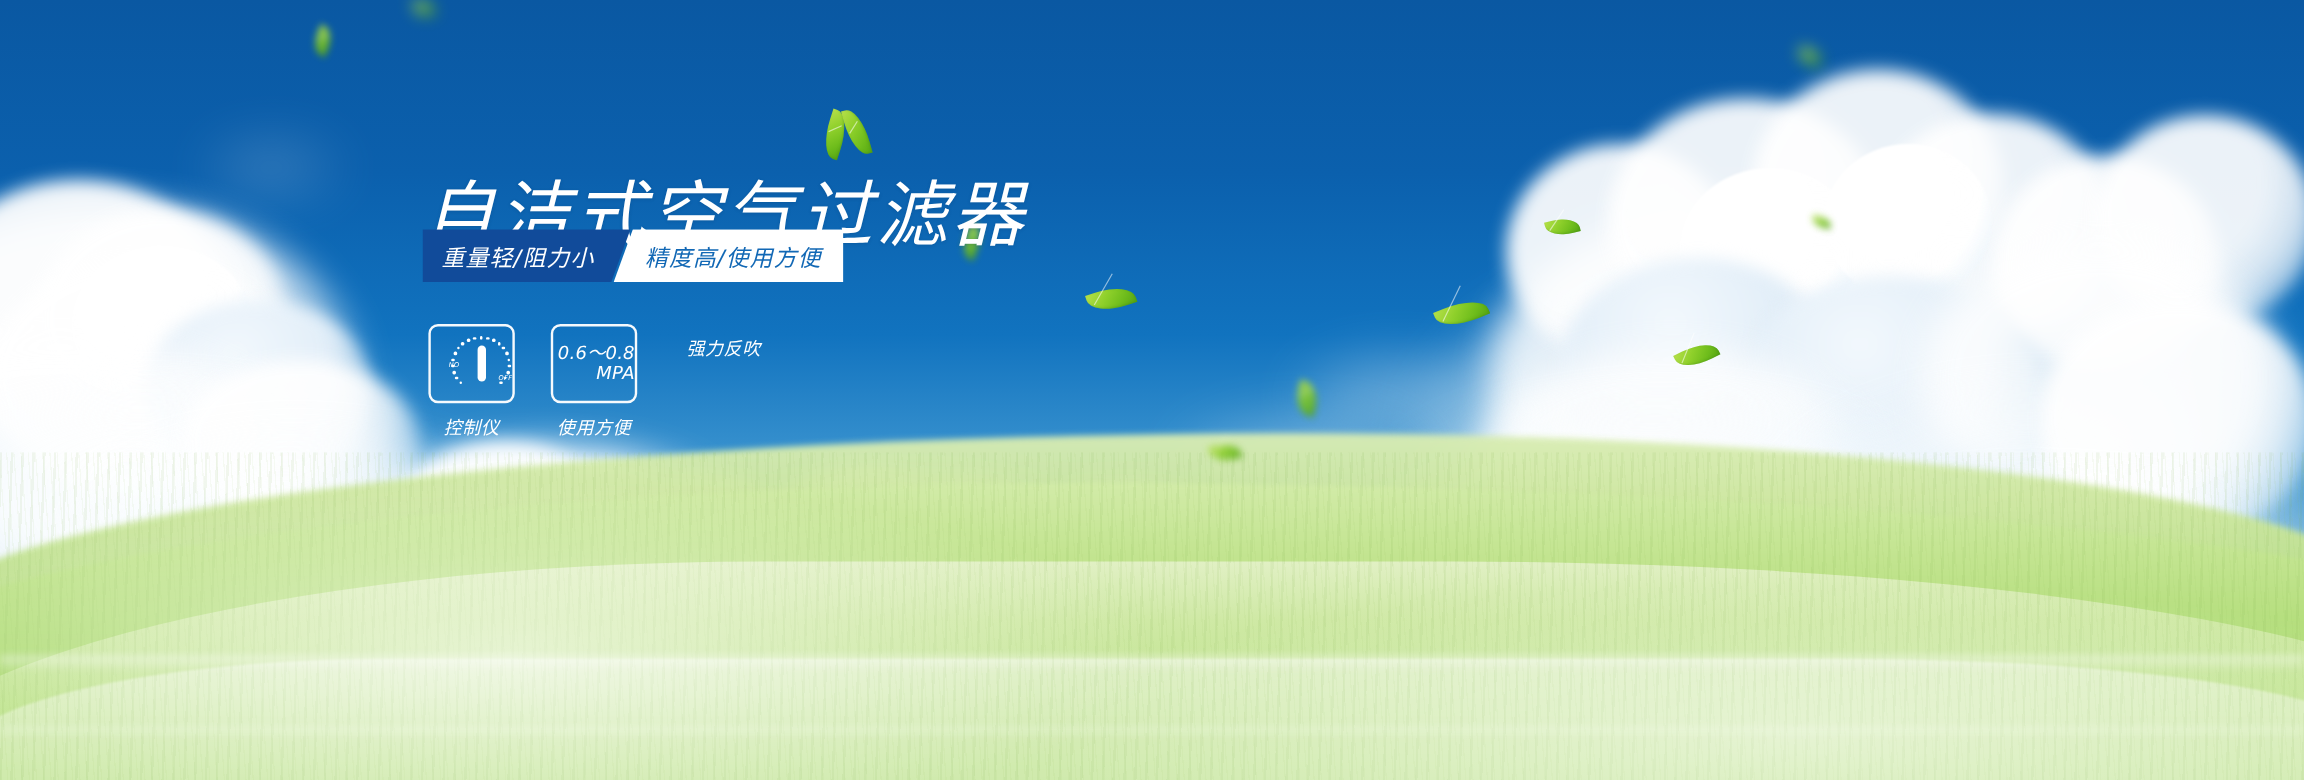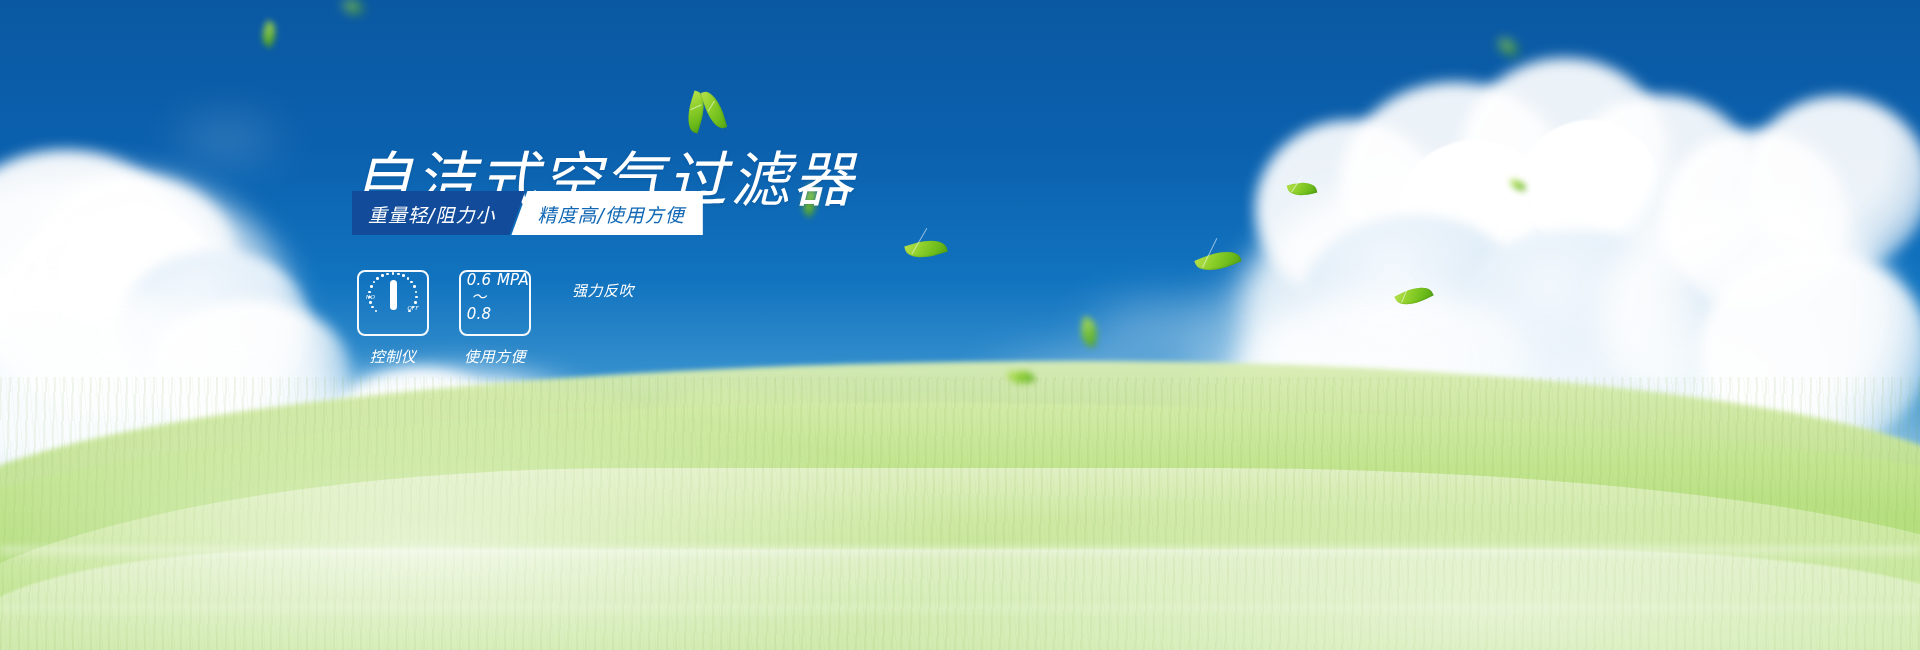--- a/index.html
+++ b/index.html
@@ -79,21 +79,21 @@
   .badge{display:flex;align-items:center;justify-content:center;
      font-size:19px;letter-spacing:1px;white-space:nowrap;}
   .badge-dark{background:#114b9a;color:#ffffff;padding:0 22px 0 16px;
      clip-path:polygon(0 0,100% 0,calc(100% - 16px) 100%,0 100%);padding-right:30px;}
   .badge-light{background:#ffffff;color:#1268b5;padding:0 18px 0 26px;margin-left:-14px;
      clip-path:polygon(16px 0,100% 0,100% 100%,0 100%);}
 
   .features{position:absolute;left:357px;top:270px;display:flex;gap:30px;}
   .feature{width:72px;display:flex;flex-direction:column;align-items:center;}
   .fbox{width:72px;height:66px;border:2px solid rgba(255,255,255,.96);border-radius:8px;
-     display:flex;flex-direction:row;align-items:flex-start;justify-content:center;
+     display:flex;flex-direction:column;align-items:flex-end;justify-content:center;
      color:#ffffff;position:relative;}
   .fbox .txt{font-size:15px;line-height:1.12;text-align:center;letter-spacing:.2px;}
   .fcap{margin-top:9px;font-size:15px;color:#ffffff;white-space:nowrap;letter-spacing:.5px;}
 
   
   .gauge{position:relative;width:52px;height:46px;}
   .gauge .needle{position:absolute;left:50%;top:8px;width:7px;height:30px;margin-left:-3.5px;
      background:#fff;border-radius:4px;}
   .gauge .dot{position:absolute;width:2.6px;height:2.6px;background:#fff;border-radius:50%;}
   .gauge .lbl{position:absolute;font-size:5.5px;color:#fff;letter-spacing:.3px;}

